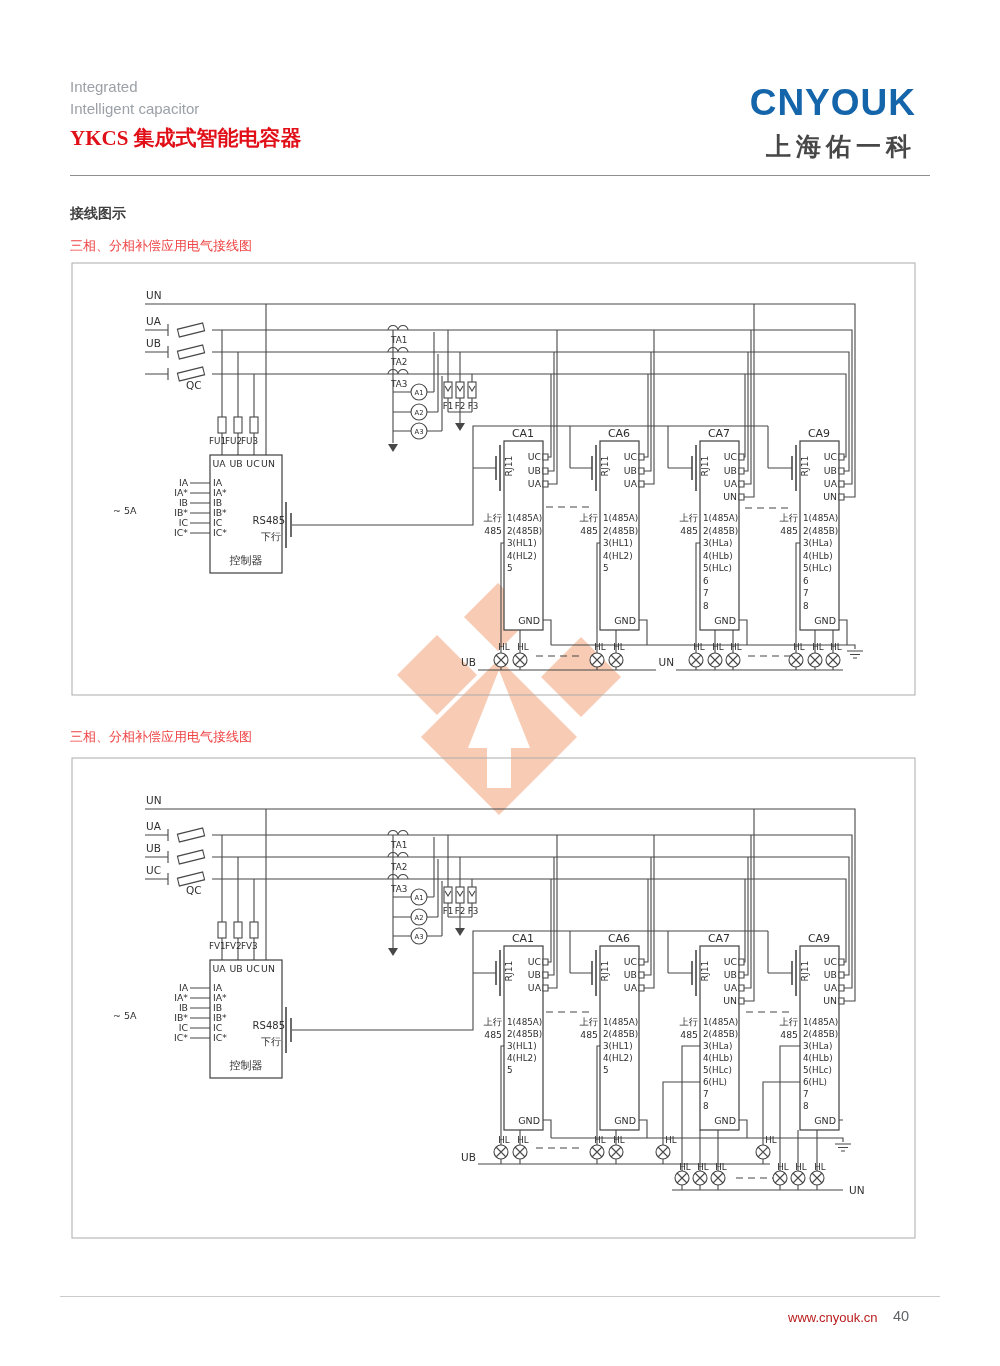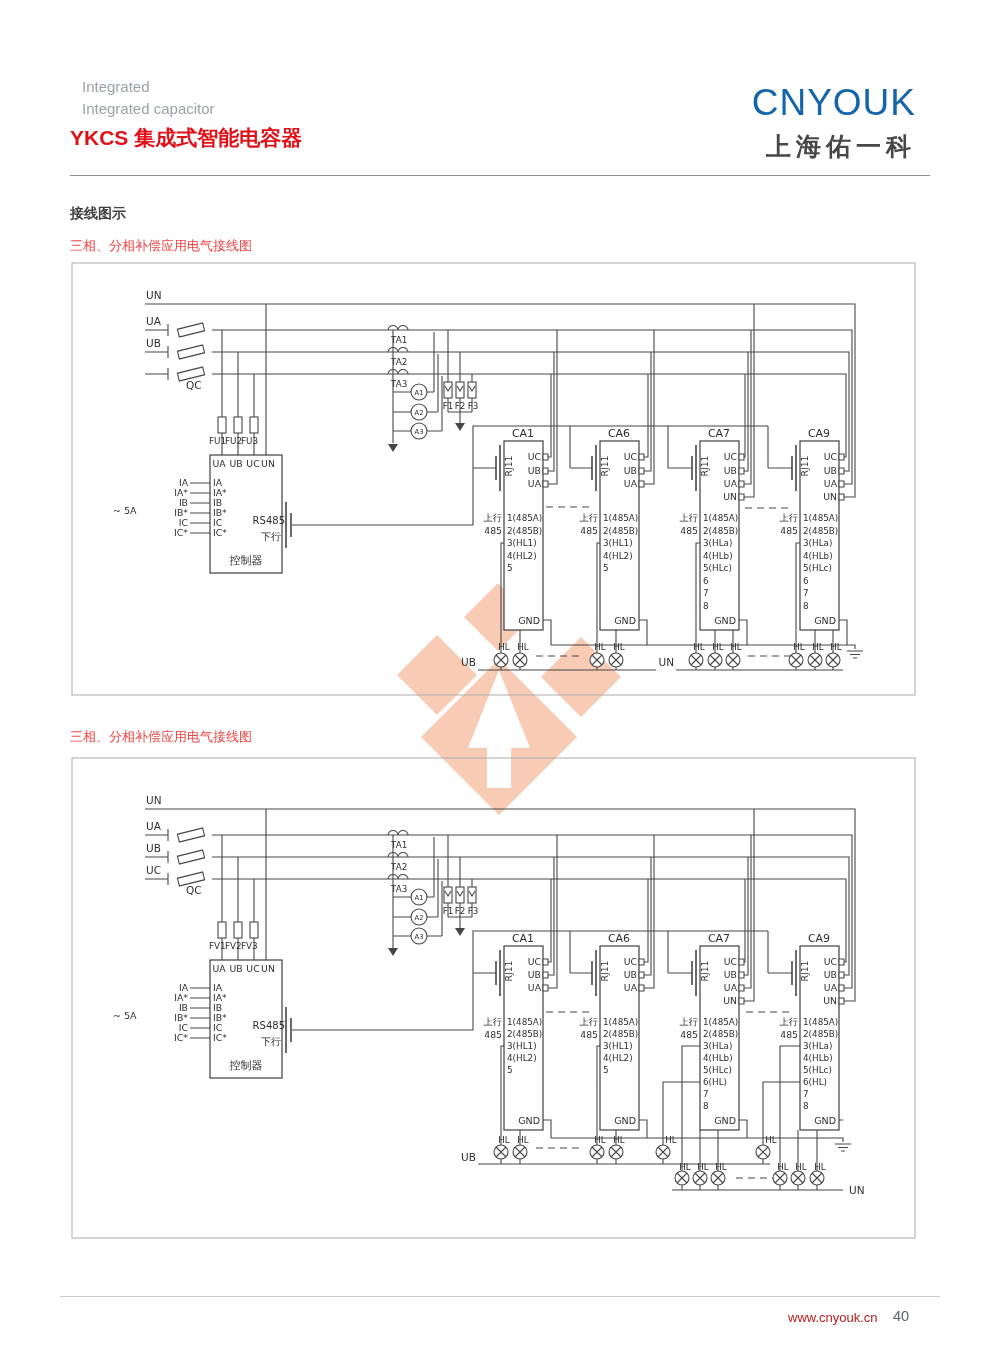--- a/index.html
+++ b/index.html
@@ -1,20 +1,20 @@
 <!DOCTYPE html>
 <html><head>
 <meta charset="utf-8">
 <style>
   html,body{margin:0;padding:0;background:#fff;}
   body{width:1000px;height:1366px;position:relative;font-family:"Liberation Sans","DejaVu Sans",sans-serif;}
   .abs{position:absolute;}
-  .tagline{left:70px;font-size:15px;color:#9ba1a7;margin-left:12px;}
-  .prod-title{left:70px;top:124px;font-size:21px;font-weight:bold;color:#e10f17;}
-  .brand{right:84px;top:82px;font-size:37px;font-weight:normal;color:#1565ab;letter-spacing:1px;}
+  .tagline{left:70px;font-size:15px;color:#9ba1a7;}
+  .prod-title{left:70px;top:124px;font-size:21px;font-weight:bold;color:#e10f17;font-family:Liberation Serif, serif;}
+  .brand{right:84px;top:82px;font-size:37px;font-weight:bold;color:#1565ab;letter-spacing:1px;}
   .brand-cn{right:84px;top:130px;font-size:25px;font-weight:bold;color:#474747;letter-spacing:5px;text-align:center;}
   .hdr-rule{left:70px;top:175px;width:860px;height:1px;background:#8f8f8f;}
   .sec-head{left:70px;top:205px;font-size:14px;font-weight:bold;color:#404040;}
   .cap{left:70px;font-size:13px;color:#ef4444;}
   .ft-rule{left:60px;top:1296px;width:880px;height:1px;background:#cbcbcb;}
   .ft-url{left:788px;top:1310px;font-size:13px;color:#b91c1c;}
   .ft-pg{left:893px;top:1308px;font-size:14.5px;color:#5f6368;}
   svg text{font-family:"DejaVu Sans","Liberation Sans",sans-serif;fill:#2f2f2f;}
   .s68{font-size:6.8px}.s88{font-size:8.8px}.s93{font-size:9.3px}.s95{font-size:9.5px}
   .s10{font-size:10px}.s105{font-size:10.5px}.s11{font-size:11px}
@@ -25,21 +25,21 @@
   .box{fill:#ffffff;stroke:#3f3f3f;stroke-width:1.2;}
   .dash{stroke:#474747;stroke-width:1.1;fill:none;stroke-dasharray:7 5;}
   .frame{fill:none;stroke:#ababab;stroke-width:1;}
   .wm{fill:#f8ccb4;}
   .arr{fill:#474747;}
 </style>
 </head>
 <body>
 
 <div class="abs tagline" style="top:78px">Integrated</div>
-<div class="abs tagline" style="top:100px">Integrated capacitor</div>
+<div class="abs tagline" style="top:100px">Intelligent capacitor</div>
 <div class="abs prod-title">YKCS 集成式智能电容器</div>
 <div class="abs brand">CNYOUK</div>
 <div class="abs brand-cn">上海佑一科</div>
 <div class="abs hdr-rule"></div>
 <div class="abs sec-head">接线图示</div>
 <div class="abs cap" style="top:237px">三相、分相补偿应用电气接线图</div>
 <div class="abs cap" style="top:728px">三相、分相补偿应用电气接线图</div>
 
 <svg class="abs" style="left:0;top:0" width="1000" height="1366" viewBox="0 0 1000 1366">
 

